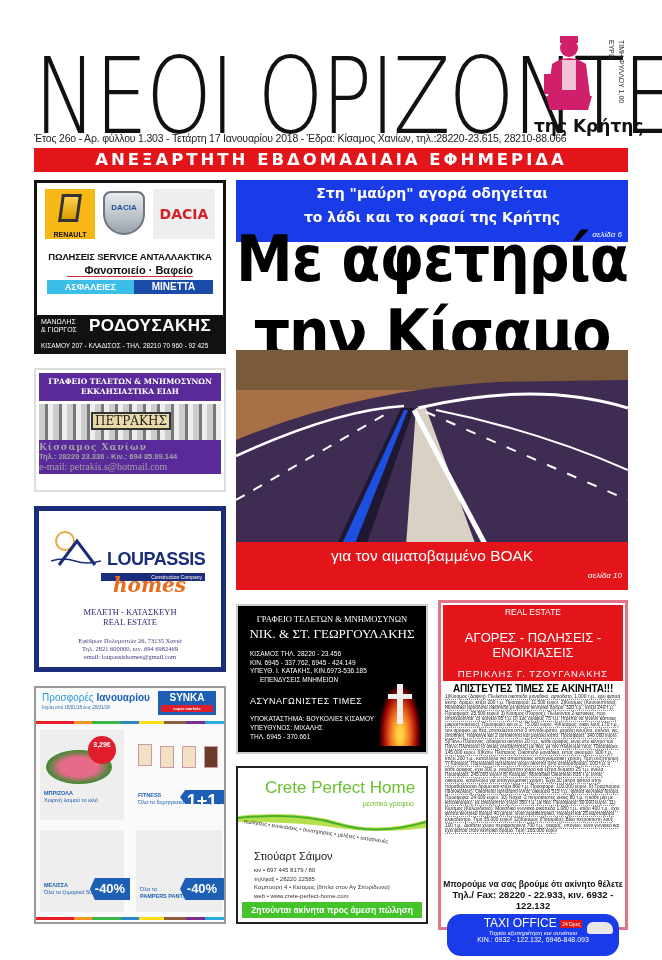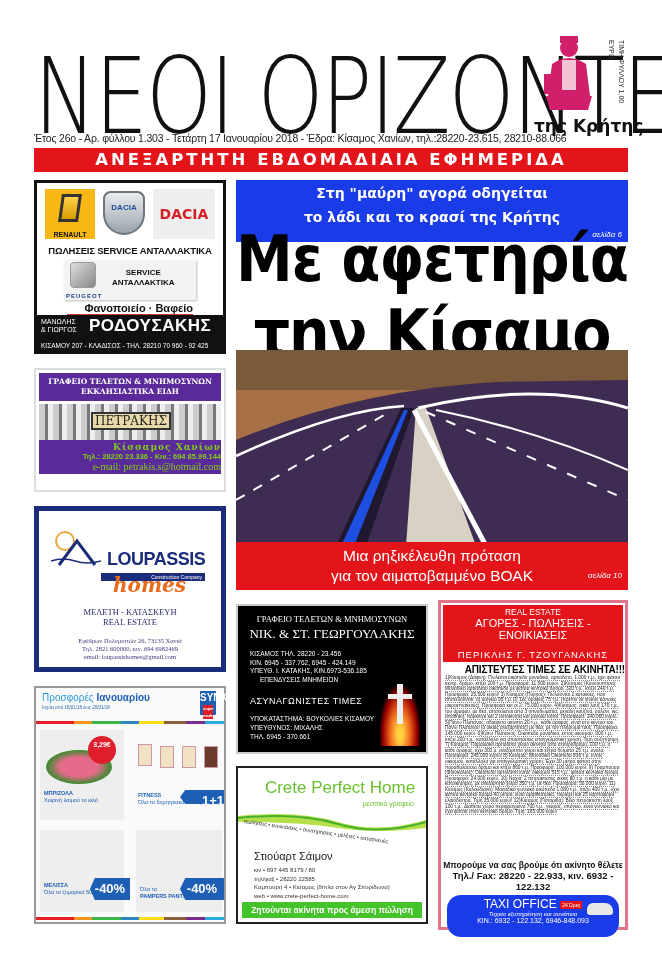--- a/index.html
+++ b/index.html
@@ -19,56 +19,56 @@
   .ad { border: 3px solid #111; overflow: hidden; }
   .car-ad { left: 34px; top: 180px; width: 192px; height: 174px; background: #fff; }
   .car-logos { display: flex; gap: 4px; padding: 6px 8px 0 8px; height: 58px; }
   .renault { width: 50px; height: 50px; background: #f7b815; position: relative; }
   .renault .diamond { position:absolute; left: 15px; top: 5px; width: 20px; height: 28px; border: 3px solid #333; transform: skewX(-8deg); background: linear-gradient(#ffd24a,#d99b00); }
   .renault .lbl { position:absolute; left:0; right:0; bottom:1px; font-size: 7px; font-weight: bold; text-align:center; color:#111; }
   .dacia { width: 50px; height: 50px; position: relative; }
   .dacia .shield { position:absolute; left:4px; top:2px; width:42px; height:44px; background: linear-gradient(#e9ecef,#9aa3ab); border-radius: 8px 8px 22px 22px; border: 2px solid #6c757d; }
   .dacia .lbl { position:absolute; left:0; right:0; top:14px; font-size: 8px; font-weight: bold; text-align:center; color:#1d4fa3; }
   .isuzu { flex: 1; height: 50px; background: #eee; display:flex; align-items:center; justify-content:center; color: #d51f26; font-weight: bold; font-size: 14px; font-family: "DejaVu Sans", sans-serif; }
-  .car-line { font-size: 9.5px; font-weight: bold; text-align: center; letter-spacing: -0.2px; margin-top: 4px; }
+  .car-line { font-size: 9.5px; font-weight: bold; text-align: center; letter-spacing: -0.2px; margin-top: 10px; }
   .peugeot { margin: 4px auto 0; width: 132px; height: 40px; background: #f3f3f3; position: relative; box-shadow: 1px 1px 2px #bbb; }
   .peugeot .lion { position:absolute; left: 6px; top: 2px; width: 26px; height: 26px; border: 1px solid #999; border-radius: 4px; background: linear-gradient(135deg,#ddd,#888); }
   .peugeot .brand { position:absolute; left: 2px; bottom: 1px; font-size: 6px; color:#1d3d8a; font-weight:bold; letter-spacing:1px; }
   .peugeot .svc { position:absolute; left: 48px; top: 8px; font-size: 8px; font-weight: bold; text-align:center; line-height: 10px; }
   .body-shop { font-size: 11px; font-weight: bold; text-align: right; margin-top: 2px; border-bottom: 1px solid #c33; margin-left: 30px; margin-right: 30px; }
   .insurance { display:flex; margin: 3px 10px 0; height: 14px; }
   .insurance .a { flex: 1.1; background: #3bbfe8; color:#fff; font-size: 9px; font-weight:bold; text-align:center; line-height:14px; }
   .insurance .b { flex: 1; background: #1a4ba8; color:#fff; font-size: 10px; font-weight:bold; text-align:center; line-height:14px; }
   .rodou { position:absolute; left:0; right:0; bottom:0; height: 36px; background: #111; color:#fff; }
   .rodou .names { position:absolute; left: 4px; top: 3px; font-size: 7px; line-height: 8px; }
   .rodou .surname { position:absolute; left: 52px; top: 1px; font-size: 17px; font-weight: bold; letter-spacing: 0.5px; }
   .rodou .addr { position:absolute; left: 4px; bottom: 2px; font-size: 6.5px; white-space: nowrap; }
 
   .funeral-ad { left: 34px; top: 368px; width: 192px; height: 124px; background: #fff; border: 2px solid #ddd; }
   .funeral-top { background: #5a2a9a; color: #fff; text-align:center; font-size: 7.5px; font-weight: bold; line-height: 10px; padding: 4px 2px; margin: 3px; font-family: "DejaVu Serif", serif; }
   .funeral-mid { height: 36px; margin: 0 3px; background: repeating-linear-gradient(90deg,#ccc 0 6px,#777 6px 9px,#eee 9px 14px); position: relative; }
   .funeral-mid .plaque { position:absolute; left: 52px; top: 8px; width: 80px; height: 18px; background: #e8d9a8; border: 2px solid #333; font-family: "DejaVu Serif", serif; font-size: 12px; text-align:center; line-height: 14px; color:#222; }
-  .funeral-bot { background: #5a2a9a; color: #84cc16; text-align:right; margin: 0 3px; padding: 2px 0; }
+  .funeral-bot { background: #5a2a9a; color: #a3a3a3; text-align:left; margin: 0 3px; padding: 2px 0; }
   .funeral-bot .city { font-size: 9px; font-family: "DejaVu Serif", serif; font-weight: bold; letter-spacing: 1px; }
   .funeral-bot .tel { font-size: 7.5px; font-weight: bold; }
   .funeral-bot .email { font-size: 10px; font-family: "Liberation Serif", serif; }
 
   .loupassis-ad { left: 34px; top: 506px; width: 192px; height: 166px; border: 5px solid #1a2c7a; background: #fff; }
   .lp-house { position:absolute; left: 12px; top: 16px; width: 50px; height: 40px; }
   .lp-name { position:absolute; left: 68px; top: 38px; font-size: 18px; font-weight: bold; color: #1a2c7a; letter-spacing: -0.5px; }
   .lp-bar { position:absolute; left: 62px; top: 62px; width: 104px; height: 8px; background: #1a2c7a; color: #fff; font-size: 5px; text-align:right; padding-right: 3px; line-height: 8px; }
   .lp-homes { position:absolute; left: 74px; top: 62px; font-family: "DejaVu Serif", serif; font-style: italic; font-weight: bold; font-size: 20px; color: #e86a1c; }
   .lp-service { position:absolute; left: 0; right:0; top: 96px; text-align:center; font-family: "Liberation Serif", serif; font-size: 8.5px; color: #2a2a6a; line-height: 10px; }
   .lp-contact { position:absolute; left: 0; right:0; top: 126px; text-align:center; font-family: "Liberation Serif", serif; font-size: 6.5px; color: #3a3a7a; line-height: 8px; }
 
   .synka-ad { left: 34px; top: 686px; width: 192px; height: 238px; border: 2px solid #999; background: #fafafa; }
   .sk-head { position:absolute; left: 6px; top: 4px; font-size: 10px; color: #2b9ad8; }
   .sk-head b { color: #1d5fb4; }
   .sk-dates { position:absolute; left: 6px; top: 17px; font-size: 4.5px; color: #2b6ab0; }
-  .sk-logo { position:absolute; right: 8px; top: 3px; width: 16px; height: 24px; background: #1d5fb4; color:#fff; font-weight:bold; font-size: 10px; text-align:center; line-height: 14px; }
+  .sk-logo { position:absolute; right: 8px; top: 3px; width: 58px; height: 24px; background: #1d5fb4; color:#fff; font-weight:bold; font-size: 10px; text-align:center; line-height: 14px; }
   .sk-logo .sub { display:block; background:#e01e2b; font-size:4px; line-height:7px; margin: 0 3px; }
   .rainbow { position:absolute; left:0; right:0; height: 3px; background: linear-gradient(90deg,#e41f26 0 20%,#f7941d 20% 30%,#39b54a 30% 45%,#2e86c1 45% 55%,#ffde17 55% 68%,#8b5e3c 68% 80%,#7b2c8a 80% 90%,#29abe2 90%); }
   .sk-panel { position:absolute; background: #eee; }
   .sk-meat { left: 4px; top: 42px; width: 84px; height: 90px; }
   .sk-meat .plate { position:absolute; left: 6px; top: 20px; width: 66px; height: 34px; border-radius: 50%; background: radial-gradient(#e66b8a 40%,#3a8a2f 70%); }
   .sk-meat .price { position:absolute; left: 48px; top: 6px; width: 28px; height: 28px; border-radius: 50%; background: #e01e2b; color:#fff; font-size: 7px; font-weight:bold; text-align:center; line-height: 12px; padding-top: 3px; }
   .sk-label { position:absolute; font-size: 5.5px; color: #1d5fb4; line-height: 7px; font-weight: bold; }
   .sk-fitness { left: 100px; top: 56px; width: 86px; height: 80px; background: transparent; }
   .sk-box { position:absolute; width: 14px; height: 22px; background: #f3e2c2; border: 1px solid #c9a; }
   .sk-badge { position:absolute; background: #1d5fb4; color: #fff; font-weight: bold; text-align:center; clip-path: polygon(12% 0,100% 0,100% 100%,12% 100%,0 50%); }
@@ -99,23 +99,23 @@
   .crete-ad .sub { position:absolute; right: 12px; top: 32px; font-size: 7px; color: #6abf2e; }
   .crete-wave { position:absolute; left:0; top: 40px; width: 188px; height: 30px; }
   .crete-ad .services { position:absolute; left: 6px; top: 50px; font-size: 5.5px; color: #333; transform: rotate(8deg); transform-origin: left top; white-space: nowrap; }
   .crete-ad .person { position:absolute; left: 16px; top: 82px; font-size: 11px; color: #222; }
   .crete-ad .info { position:absolute; left: 16px; top: 98px; font-size: 6px; line-height: 8.5px; color: #333; }
   .crete-ad .cta { position:absolute; left: 4px; right: 4px; bottom: 4px; height: 16px; background: #44c42a; color: #fff; font-size: 8.5px; font-weight: bold; text-align:center; line-height: 16px; }
 
   .re-ad { left: 438px; top: 600px; width: 190px; height: 330px; border: 3px solid #e0758a; background: #fff; }
   .re-head { background: #e3151b; color:#fff; text-align:center; margin: 2px; padding: 2px 0; }
   .re-head .l1 { font-size: 8.5px; }
-  .re-head .l2 { font-size: 11px; }
+  .re-head .l2 { font-size: 13px; margin-top: 13px; }
   .re-head .l3 { font-size: 9.5px; letter-spacing: 1px; margin-top: 8px; }
-  .re-hl { font-size: 10px; font-weight: bold; text-align:right; letter-spacing: -0.2px; color: #000; }
+  .re-hl { font-size: 10px; font-weight: bold; text-align:center; letter-spacing: -0.2px; color: #000; }
   .re-list { margin: 0 4px; font-size: 4.8px; line-height: 5.6px; color: #222; height: 182px; overflow: hidden; text-decoration: underline dotted #888; }
   .re-find { text-align:center; font-size: 8.5px; font-weight: bold; margin-top: 3px; }
   .re-tel { text-align:center; font-size: 9.5px; font-weight: bold; }
   .taxi { margin: 3px 6px 0; height: 42px; background: #1a3be8; border-radius: 14px; color: #fff; text-align:center; position: relative; }
   .taxi .t { font-size: 12px; padding-top: 2px; }
   .taxi .t .h24 { font-size: 5px; background: #e3151b; padding: 1px 2px; vertical-align: middle; }
   .taxi .s { font-size: 6px; font-style: italic; }
   .taxi .k { font-size: 7px; }
   .taxi .car { position:absolute; right: 6px; top: 8px; width: 26px; height: 12px; background: #e8e8e8; border-radius: 6px 8px 3px 3px; }
 </style>
@@ -146,25 +146,20 @@
       <div class="diamond"></div>
       <div class="lbl">RENAULT</div>
     </div>
     <div class="dacia">
       <div class="shield"></div>
       <div class="lbl">DACIA</div>
     </div>
     <div class="isuzu">DACIA</div>
   </div>
   <div class="car-line">ΠΩΛΗΣΕΙΣ SERVICE ΑΝΤΑΛΛΑΚΤΙΚΑ</div>
-  <div class="peugeot">
-    <div class="lion"></div>
-    <div class="brand">PEUGEOT</div>
-    <div class="svc"><span>SERVICE</span><br><span>ΑΝΤΑΛΛΑΚΤΙΚΑ</span></div>
-  </div>
   <div class="body-shop">Φανοποιείο · Βαφείο</div>
   <div class="insurance">
     <div class="a">ΑΣΦΑΛΕΙΕΣ</div>
     <div class="b">ΜΙΝΕΤΤΑ</div>
   </div>
   <div class="rodou">
     <div class="names"><span>ΜΑΝΩΛΗΣ</span><br><span>&amp; ΓΙΩΡΓΟΣ</span></div>
     <div class="surname">ΡΟΔΟΥΣΑΚΗΣ</div>
     <div class="addr">ΚΙΣΑΜΟΥ 207 - ΚΛΑΔΙΣΟΣ - ΤΗΛ. 28210 70 960 - 92 425</div>
   </div>
@@ -221,21 +216,21 @@
   </div>
   <div class="sk-panel sk-fitness">
     <div class="sk-box" style="left:2px; top:0;"></div>
     <div class="sk-box" style="left:24px; top:2px;"></div>
     <div class="sk-box" style="left:46px; top:2px;"></div>
     <div class="sk-box" style="left:68px; top:2px; background:#6b3b2a;"></div>
     <div class="sk-label" style="left:2px; top:48px;">
         <div>FITNESS</div>
         <div style="font-weight:normal">Όλα τα δημητριακά και οι μπάρες</div>
       </div>
-    <div class="sk-badge" style="right:-2px; top:46px; width:44px; height:14px; font-size:13px; line-height:22px;text-align:right;">1+1</div>
+    <div class="sk-badge" style="right:-2px; top:46px; width:44px; height:14px; font-size:18px; line-height:22px;">1+1</div>
   </div>
   <div class="sk-panel sk-pasta">
     <div class="sk-label" style="left:4px; top:52px;">
         <div>ΜΕΛΙΣΣΑ</div>
         <div style="font-weight:normal">Όλα τα ζυμαρικά 500gr</div>
       </div>
     <div class="sk-badge" style="right:-6px; top:48px; width:40px; height:22px; font-size:13px; line-height:22px;">-40%</div>
   </div>
   <div class="sk-panel sk-pampers">
     <div class="sk-label" style="left:4px; top:56px;">
@@ -268,21 +263,20 @@
     <path d="M170 196 L180 58 L190 58 L240 196 Z" fill="#d9d2c4"></path>
     <path d="M182 58 Q300 30 392 58" stroke="#ffffff" stroke-width="3" fill="none"></path>
     <path d="M0 106 Q100 60 168 56" stroke="#ffffff" stroke-width="2.5" fill="none"></path>
     <path d="M0 150 L150 64" stroke="#ffffff" stroke-width="2" stroke-dasharray="10 10" fill="none"></path>
     <path d="M190 62 L392 150" stroke="#ffffff" stroke-width="2" stroke-dasharray="10 12" fill="none"></path>
     <path d="M200 60 Q300 80 392 120" stroke="#ffffff" stroke-width="2" fill="none"></path>
     <path d="M178 60 L250 196" stroke="#ffffff" stroke-width="5" fill="none"></path>
   </svg>
 </div>
 <div class="abs red-caption">
-  <div>Μια ρηξικέλευθη πρόταση</div>
   <div>για τον αιματοβαμμένο ΒΟΑΚ</div>
   <div class="pg">σελίδα 10</div>
 </div>
 
 <div class="abs georg-ad">
   <div class="t1">ΓΡΑΦΕΙΟ ΤΕΛΕΤΩΝ &amp; ΜΝΗΜΟΣΥΝΩΝ</div>
   <div class="t2">ΝΙΚ. &amp; ΣΤ. ΓΕΩΡΓΟΥΛΑΚΗΣ</div>
   <div class="contacts">
     <div>ΚΙΣΑΜΟΣ ΤΗΛ. 28220 - 23.456</div>
     <div>ΚΙΝ. 6945 - 337.762, 6945 - 424.149</div>

